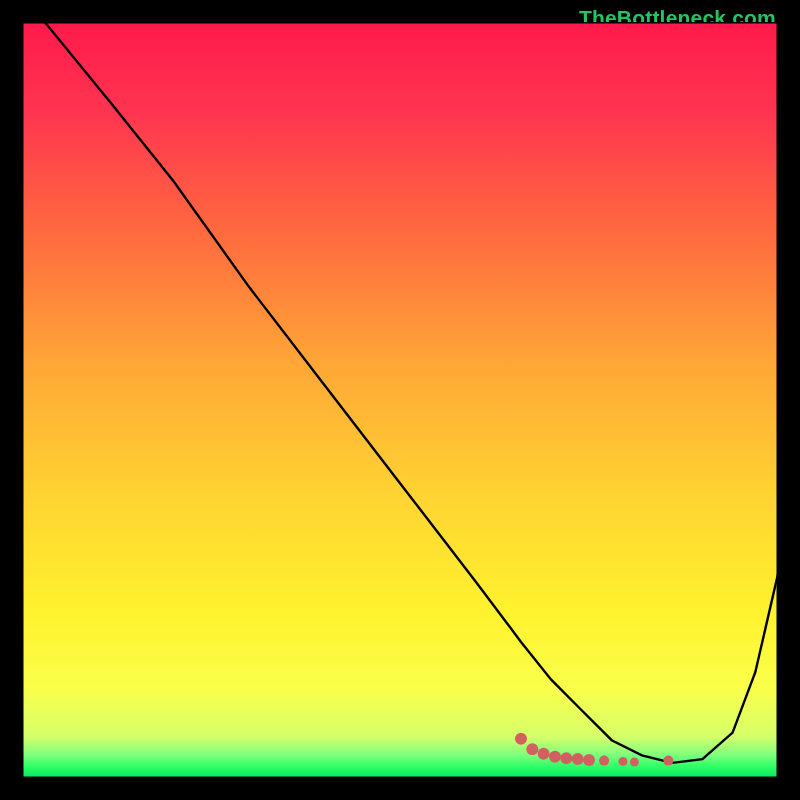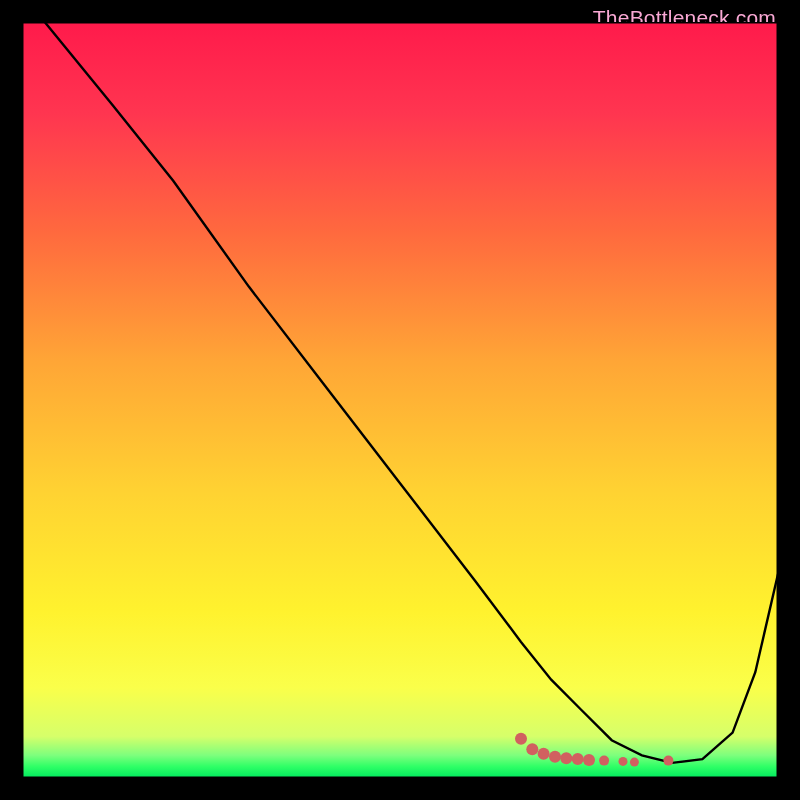--- a/index.html
+++ b/index.html
@@ -24,22 +24,22 @@
     left: 0;
     top: 0;
     width: 756px;
     height: 756px;
   }
   .watermark {
     position: absolute;
     top: 6px;
     right: 24px;
     font-size: 21px;
-    font-weight: 400;
-    color: #f9a8d4;
+    font-weight: 700;
+    color: #22c55e;
     letter-spacing: 0.2px;
     user-select: none;
   }
   svg {
     display: block;
   }
 </style>
 </head>
 <body>
 

